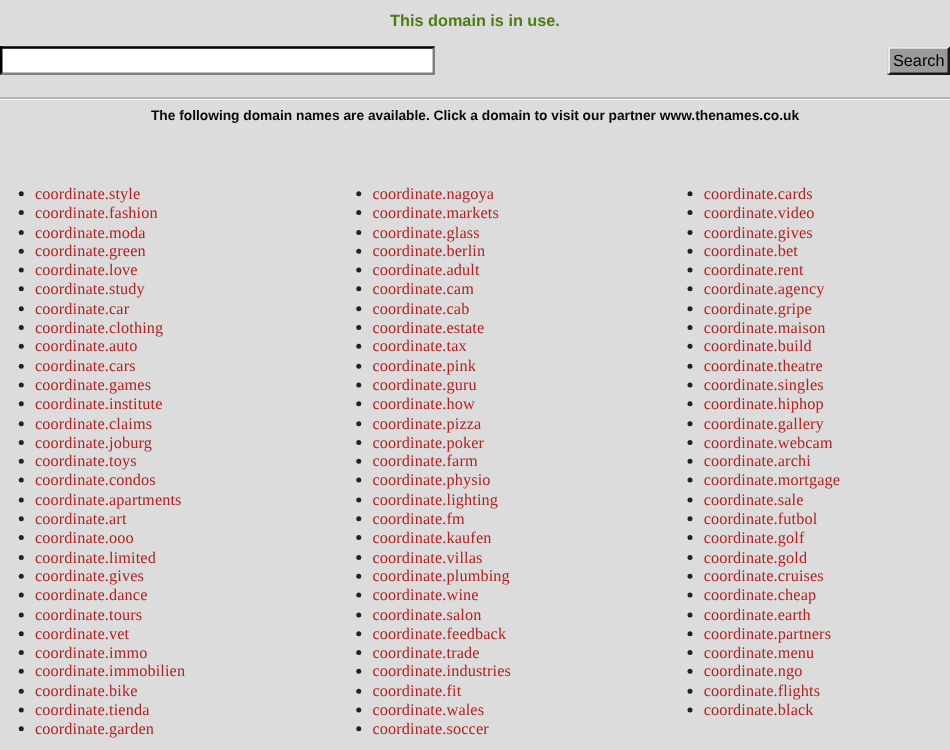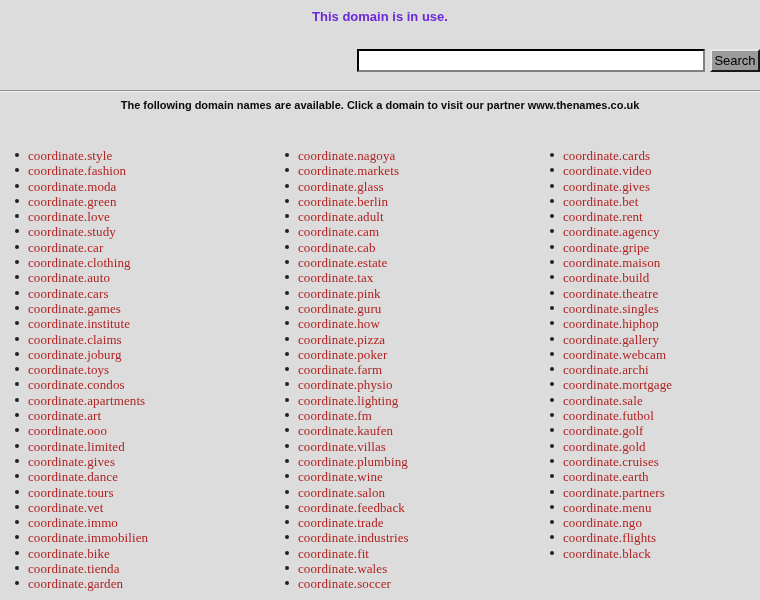--- a/index.html
+++ b/index.html
@@ -24,43 +24,43 @@
   
   .header-block {
     text-align: center;
     padding-top: 9px;
   }
 
   .tagline {
     font-family: "Liberation Sans", sans-serif;
     font-size: 13px;
     font-weight: bold;
-    color: #6d28d9;
+    color: #4d7c0f;
     letter-spacing: 0px;
     margin: 0;
     line-height: 16px;
   }
 
   .site-title {
     font-family: "Liberation Serif", serif;
     font-size: 30px;
     font-weight: bold;
     color: #000000;
     margin: 0;
     padding-top: 20px;
     line-height: 34px;
     letter-spacing: 0.5px;
   }
 
   
   .search-row {
-    margin-top: 24px;
+    margin-top: 12px;
     height: 30px;
     display: flex;
-    justify-content: flex-end;
+    justify-content: space-between;
     align-items: flex-start;
     gap: 5px;
   }
 
   .search-input {
     width: 340px;
     height: 17px;
     box-sizing: content-box;
     padding: 1px 2px;
     background: #ffffff;
@@ -265,20 +265,21 @@
           <li><span class="bullet"></span><a class="domain-link" href="#">coordinate.hiphop</a></li>
           <li><span class="bullet"></span><a class="domain-link" href="#">coordinate.gallery</a></li>
           <li><span class="bullet"></span><a class="domain-link" href="#">coordinate.webcam</a></li>
           <li><span class="bullet"></span><a class="domain-link" href="#">coordinate.archi</a></li>
           <li><span class="bullet"></span><a class="domain-link" href="#">coordinate.mortgage</a></li>
           <li><span class="bullet"></span><a class="domain-link" href="#">coordinate.sale</a></li>
           <li><span class="bullet"></span><a class="domain-link" href="#">coordinate.futbol</a></li>
           <li><span class="bullet"></span><a class="domain-link" href="#">coordinate.golf</a></li>
           <li><span class="bullet"></span><a class="domain-link" href="#">coordinate.gold</a></li>
           <li><span class="bullet"></span><a class="domain-link" href="#">coordinate.cruises</a></li>
+          <li><span class="bullet"></span><a class="domain-link" href="#">coordinate.cheap</a></li>
           <li><span class="bullet"></span><a class="domain-link" href="#">coordinate.earth</a></li>
           <li><span class="bullet"></span><a class="domain-link" href="#">coordinate.partners</a></li>
           <li><span class="bullet"></span><a class="domain-link" href="#">coordinate.menu</a></li>
           <li><span class="bullet"></span><a class="domain-link" href="#">coordinate.ngo</a></li>
           <li><span class="bullet"></span><a class="domain-link" href="#">coordinate.flights</a></li>
           <li><span class="bullet"></span><a class="domain-link" href="#">coordinate.black</a></li>
         </ul>
     </div>
   </div>
 

